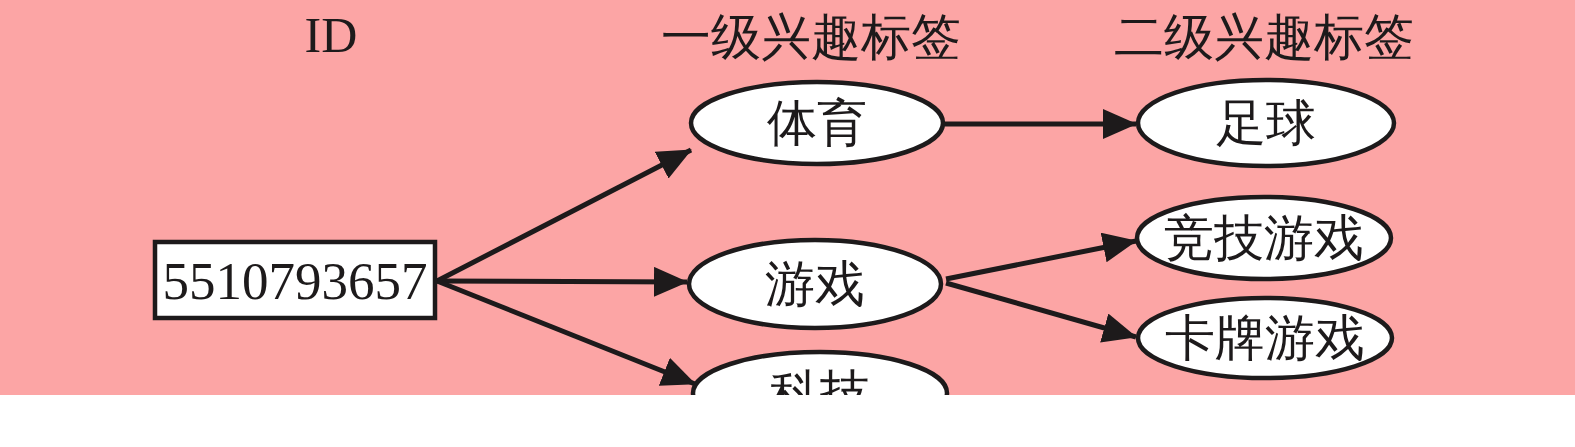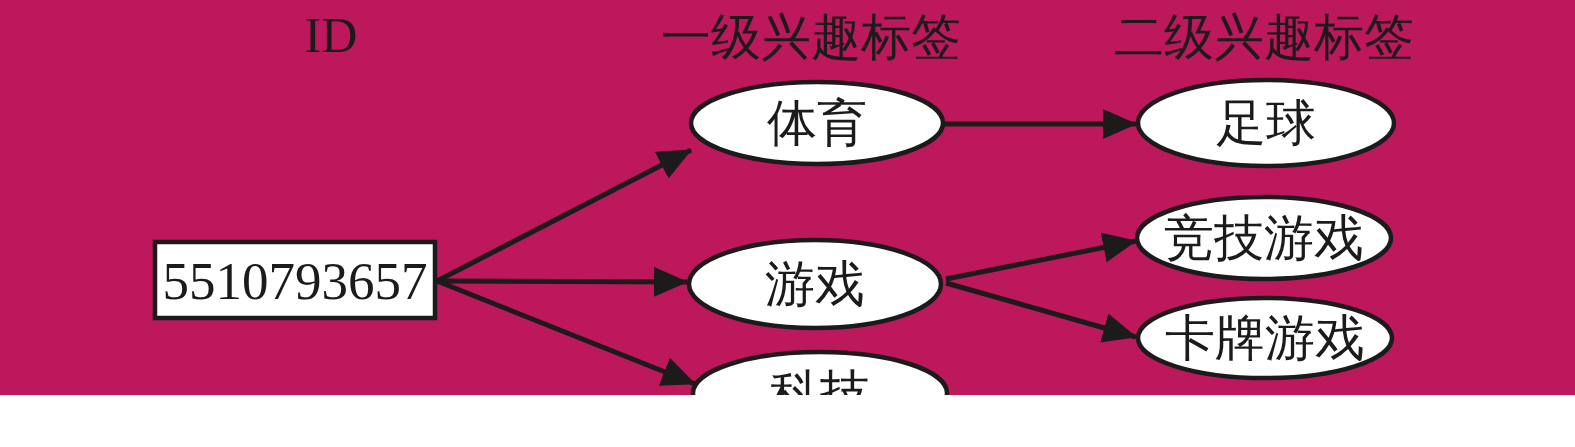--- a/index.html
+++ b/index.html
@@ -4,21 +4,21 @@
 <style>
   html, body {
     margin: 0;
     padding: 0;
     background: #ffffff;
   }
   #stage {
     position: relative;
     width: 1575px;
     height: 395px;
-    background: #be185d;
+    background: #fca5a5;
     overflow: hidden;
   }
   svg {
     display: block;
   }
   text {
     fill: #1d1a1b;
     font-family: "Liberation Serif", "DejaVu Serif", serif;
     text-anchor: middle;
   }

